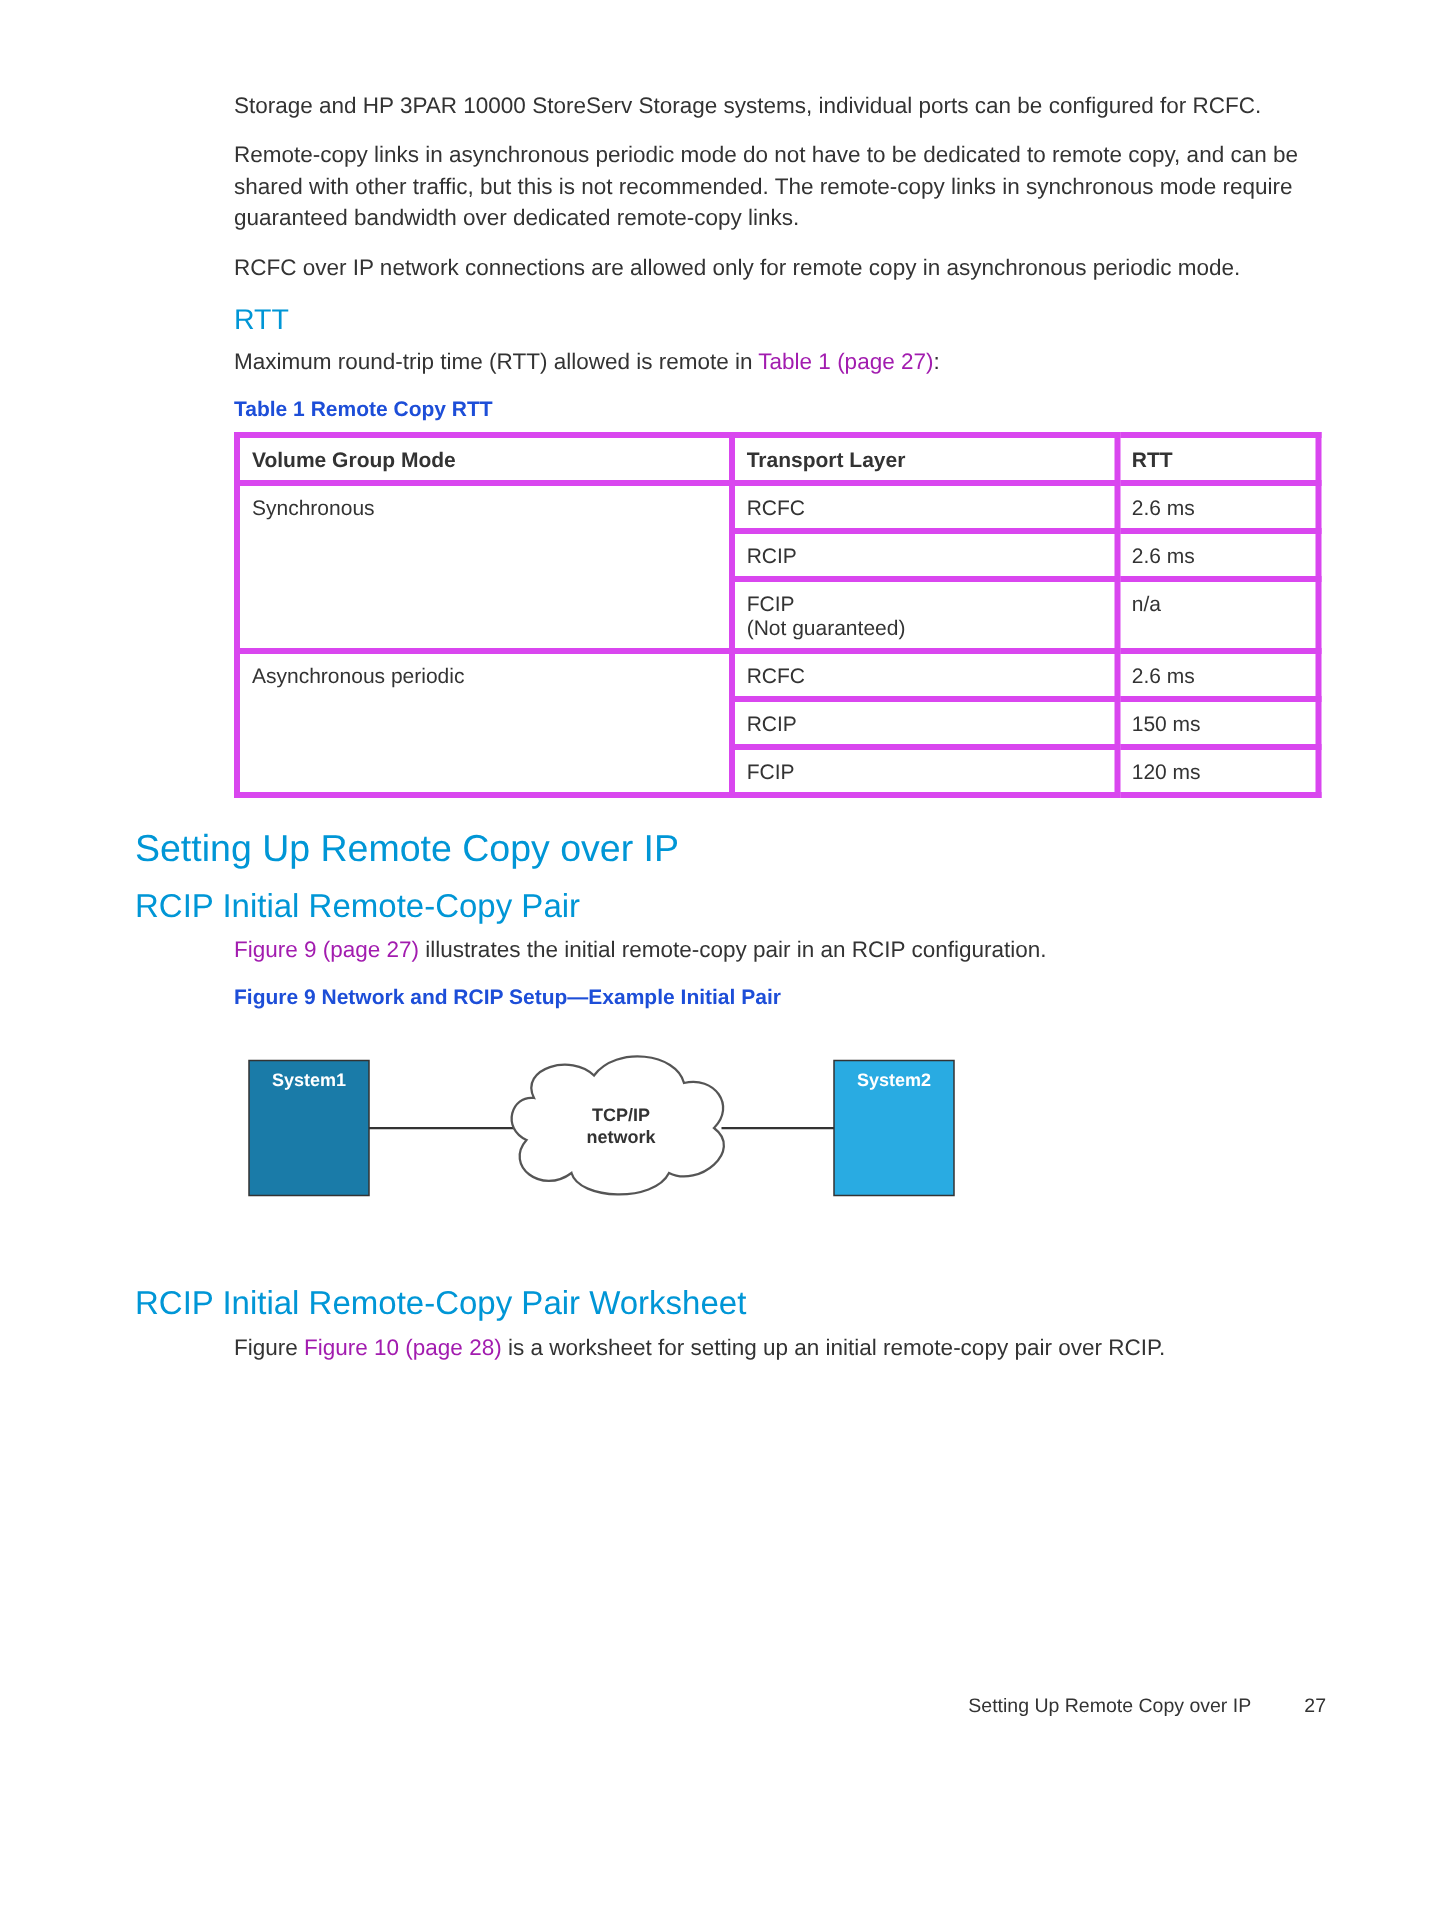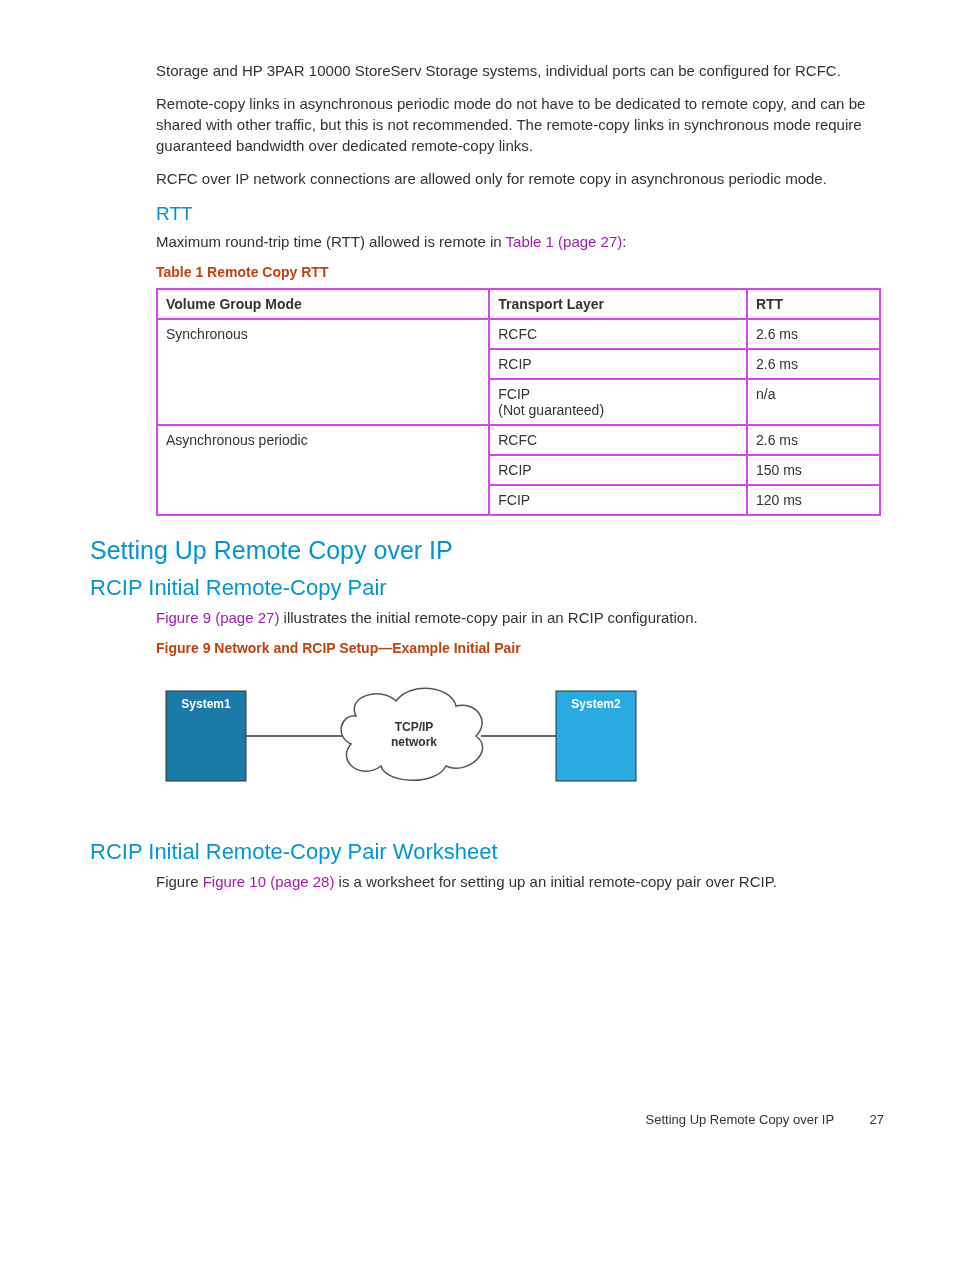--- a/index.html
+++ b/index.html
@@ -32,34 +32,34 @@
   .h2-left {
     color: #0096d6;
     font-size: 22px;
     font-weight: normal;
     margin: 10px 0 6px 0;
   }
   .link {
     color: #a21caf;
   }
   .caption {
-    color: #c2410c;
+    color: #1d4ed8;
     font-weight: bold;
     font-size: 14px;
     margin: 8px 0 8px 66px;
   }
   table.data {
     border-collapse: collapse;
     width: 725px;
     margin-left: 66px;
     margin-bottom: 20px;
     font-size: 14px;
   }
   table.data th, table.data td {
-    border: 2px solid #d946ef;
+    border: 4px solid #d946ef;
     padding: 6px 8px;
     text-align: left;
     vertical-align: top;
   }
   table.data th {
     font-weight: bold;
     background: #fff;
   }
   .figure {
     margin: 10px 0 30px 66px;

